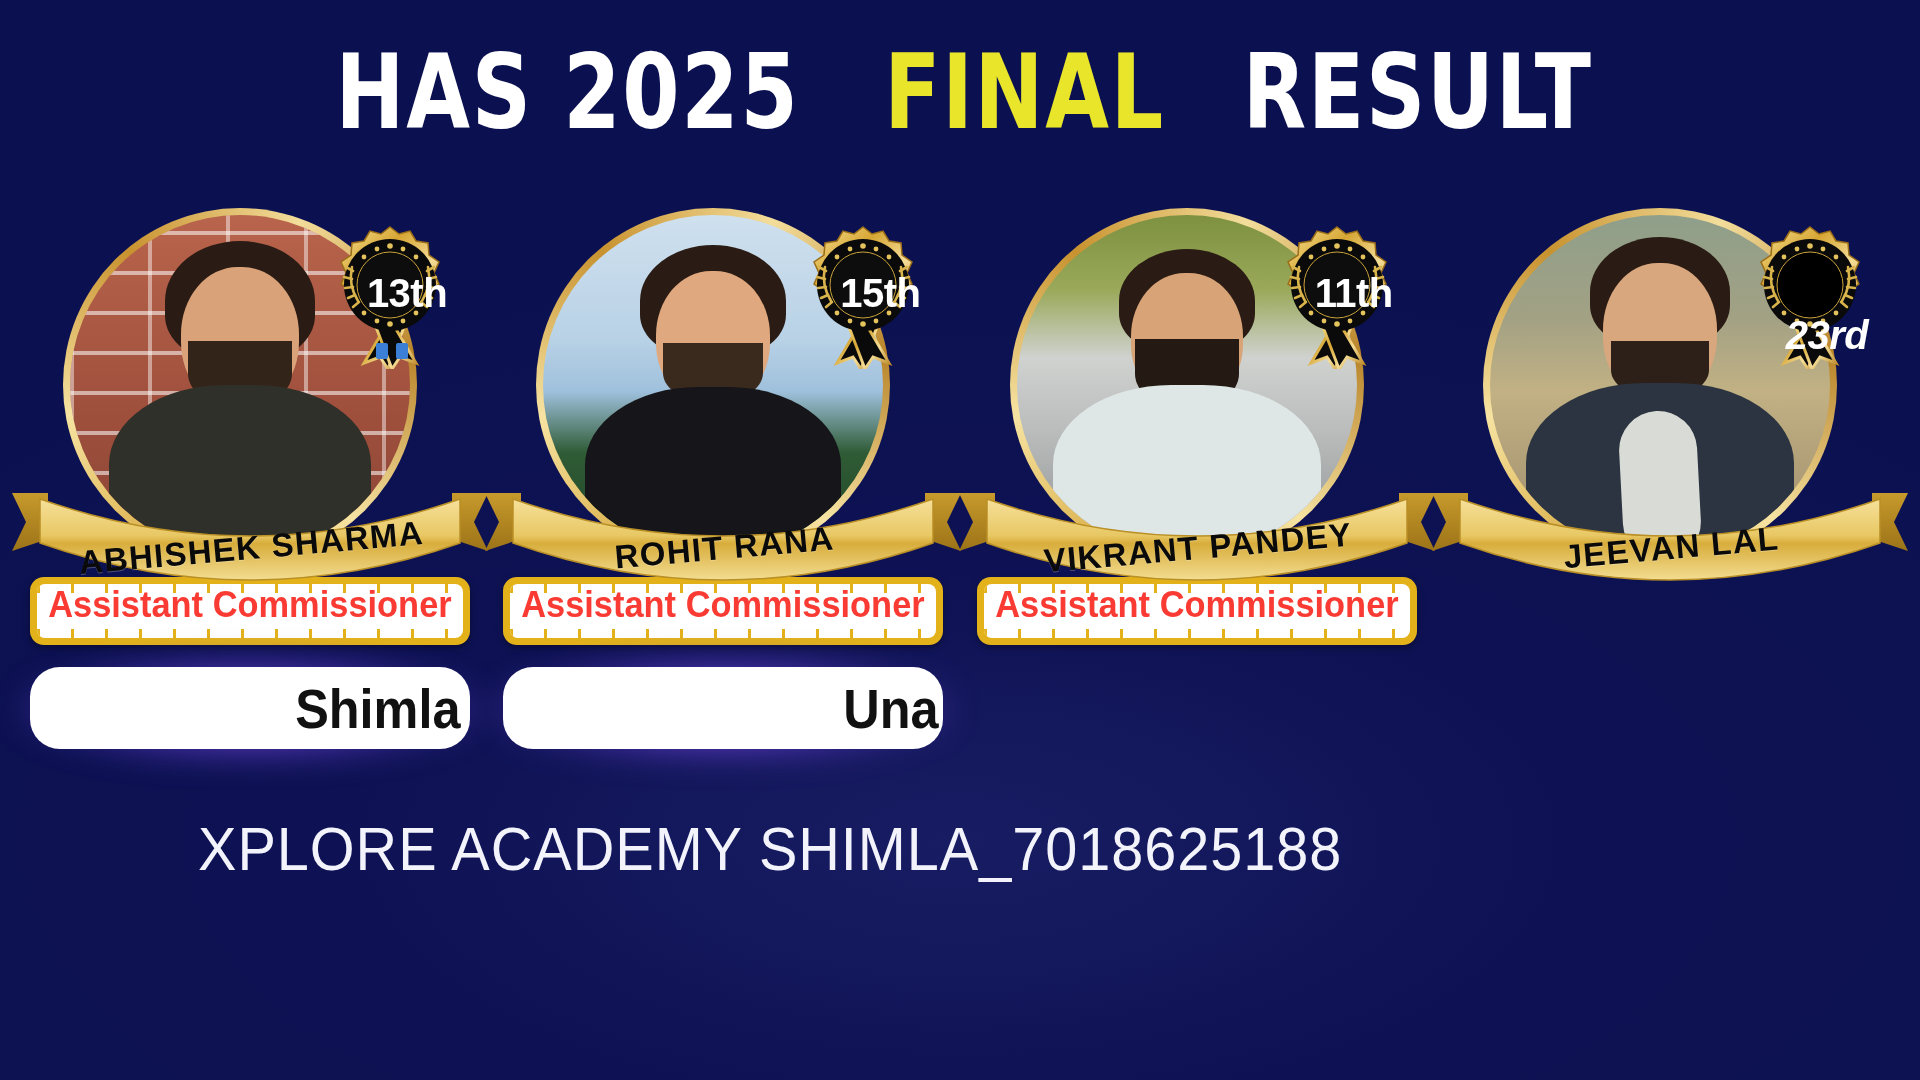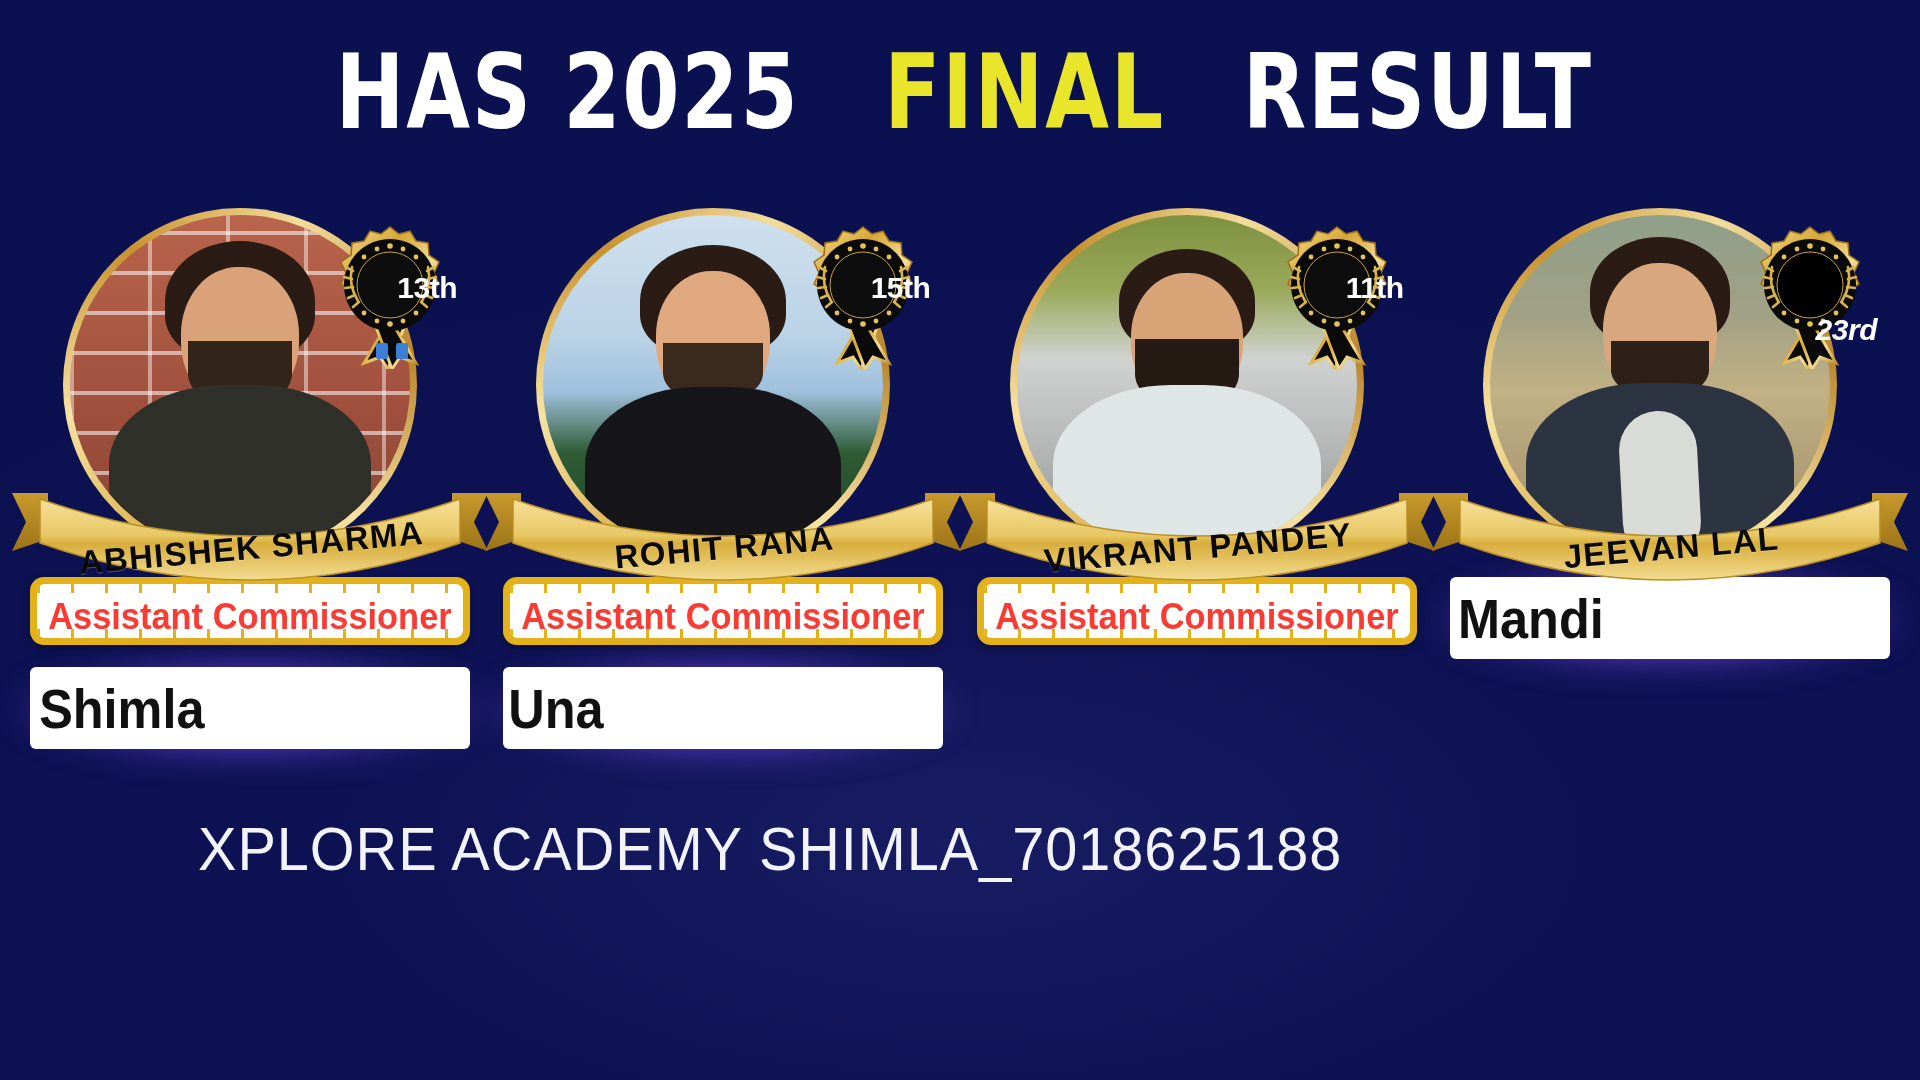--- a/index.html
+++ b/index.html
@@ -116,27 +116,27 @@
   
   .medal {
     position: absolute;
     right: -6px; top: 8px;
     width: 132px; height: 146px;
     z-index: 4;
   }
   .medal svg { width: 100%; height: 100%; display: block; }
   .medal-text {
     position: absolute;
-    left: 1px; width: 132px;
+    left: 17px; width: 132px;
     top: 48px;
-    text-align: right;
+    text-align: center;
     color: #ffffff;
     font-family: "Liberation Sans", sans-serif;
     font-weight: bold;
-    font-size: 30px;
+    font-size: 40px;
     letter-spacing: -0.5px;
     z-index: 5;
     pointer-events: none;
   }
   .medal.low .medal-text { top: 90px; font-style: italic; }
 
   
   .ribbon {
     position: absolute;
     left: -18px;
@@ -172,21 +172,21 @@
     background: #e3b21b;
     border-radius: 14px;
     padding: 7px;
     box-shadow: 0 3px 7px rgba(0,0,0,.35);
   }
   .desig-inner {
     position: relative;
     height: 100%;
     background: #ffffff;
     border-radius: 8px;
-    display: flex; align-items: flex-end; justify-content: center;
+    display: flex; align-items: flex-start; justify-content: center;
     overflow: hidden;
   }
   .desig-inner::before, .desig-inner::after {
     content: "";
     position: absolute; left: 0; right: 0; height: 9px;
     background-image: repeating-linear-gradient(90deg,#e3b21b 0 3px, transparent 3px 34px);
   }
   .desig-inner::before { top: 0; }
   .desig-inner::after { bottom: 0; }
   .desig-inner span {
@@ -210,22 +210,22 @@
   .city-glow {
     position: absolute;
     left: -12px; right: -12px; top: -14px; bottom: -16px;
     background: radial-gradient(ellipse at 50% 50%, rgba(124,86,232,.95) 0%, rgba(86,56,190,.65) 45%, rgba(30,22,110,0) 78%);
     filter: blur(12px);
     border-radius: 34px;
   }
   .city {
     position: absolute; inset: 0;
     background: #ffffff;
-    border-radius: 6px;
-    display: flex; align-items: center; justify-content: flex-start;
+    border-radius: 30px;
+    display: flex; align-items: center; justify-content: flex-end;
   }
   .city span {
     font-family: "Liberation Sans Narrow", "Liberation Sans", sans-serif;
     font-weight: bold;
     font-size: 56px;
     color: #111111;
     transform: scaleX(0.9);
     white-space: nowrap;
     letter-spacing: 0px;
   }
@@ -567,26 +567,20 @@
             </linearGradient>
           </defs>
           <path d="M0 16 L36 16 L36 62 L0 74 L14 45 Z" fill="url(#rb4d)"></path>
           <path d="M476 16 L440 16 L440 62 L476 74 L462 45 Z" fill="url(#rb4d)"></path>
           <path d="M28 22 Q238 96 448 22 L448 66 Q238 140 28 66 Z" fill="url(#rb4)" stroke="#b98f26" stroke-width="1.5"></path>
         </svg>
         <div class="ribbon-label">
           <span>JEEVAN LAL</span>
         </div>
       </div>
-      <div class="city-wrap">
-        <div class="city-glow"></div>
-        <div class="city">
-          <span>Mandi</span>
-        </div>
-      </div>
     </div>
 
   </div>
 
   <div class="footer">
     <span>XPLORE ACADEMY SHIMLA_7018625188</span>
   </div>
 
 </div>
 

